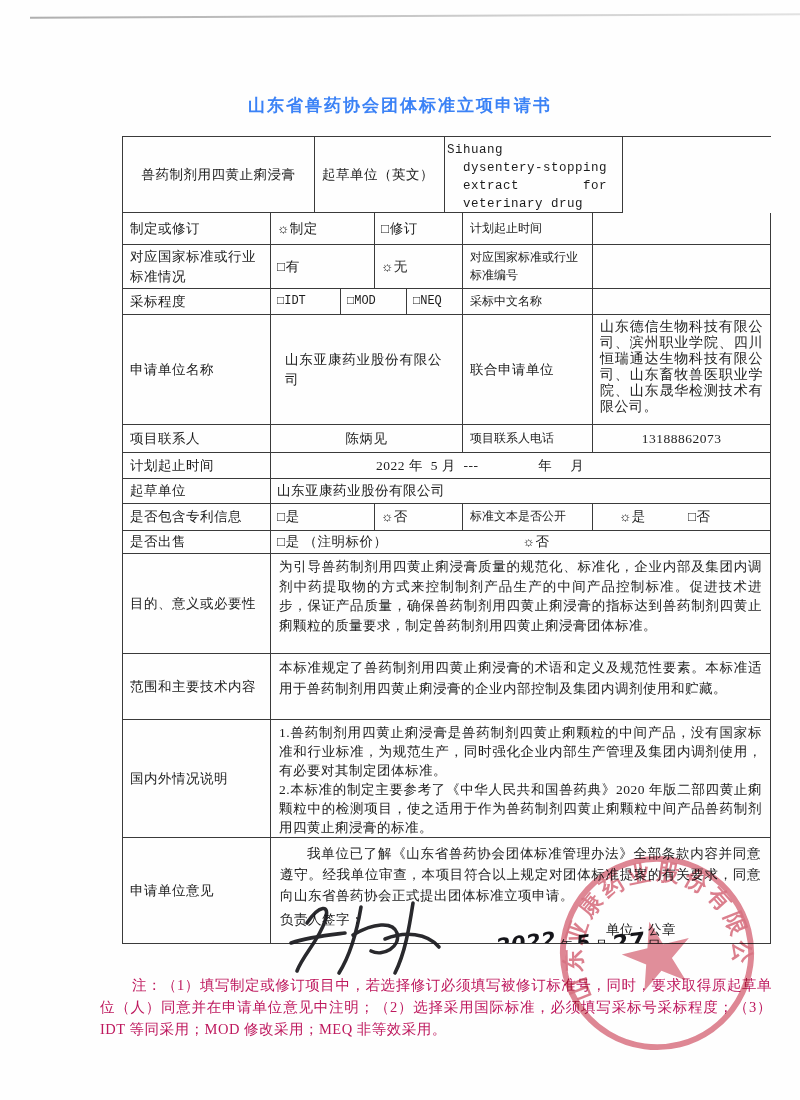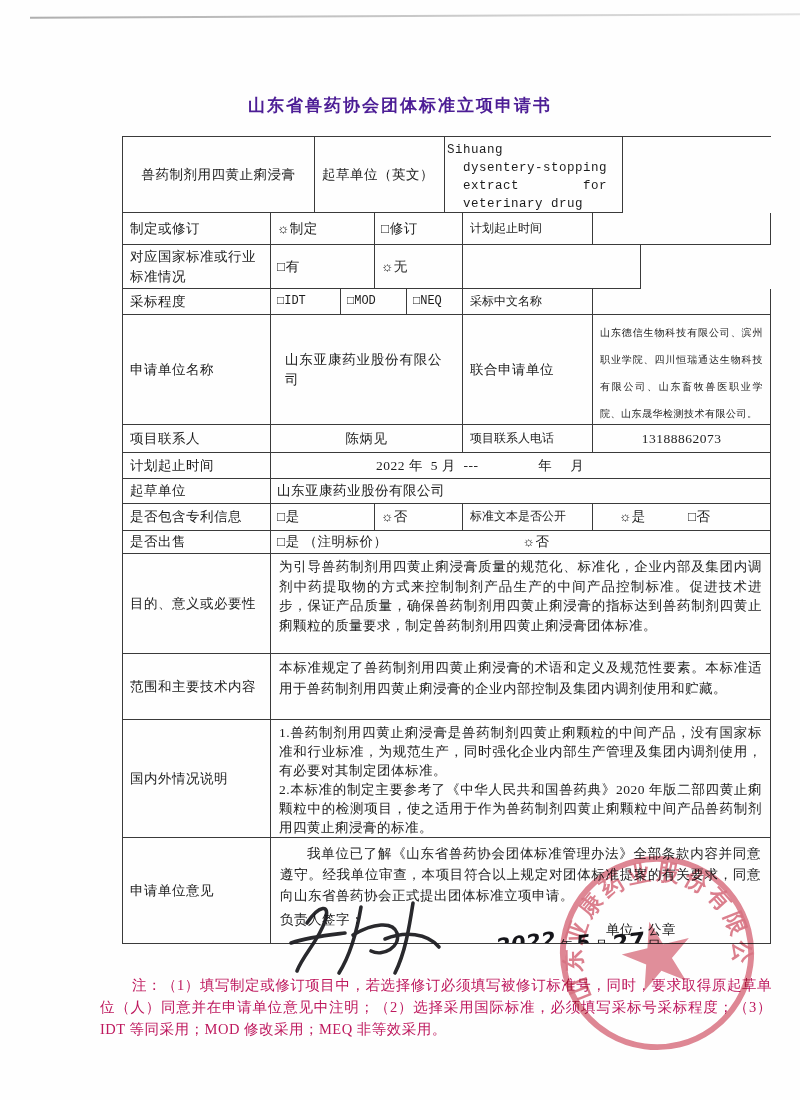--- a/index.html
+++ b/index.html
@@ -8,21 +8,21 @@
     margin:0 auto;overflow:hidden;
     font-family:"Liberation Serif","DejaVu Serif",serif;color:#1c1c1c;
   }
   .artifact-line{
     position:absolute;top:15px;left:30px;width:770px;height:2px;
     background:linear-gradient(to right,rgba(110,110,110,.55),rgba(160,160,160,.3));
     transform:rotate(-0.25deg);
   }
   .doc-title{
     position:absolute;top:94px;left:0;width:100%;text-align:center;
-    font-size:17px;font-weight:bold;letter-spacing:2px;color:#4c1d95;
+    font-size:17px;font-weight:bold;letter-spacing:2px;color:#3b82f6;
   }
   .tbl{
     position:absolute;left:122px;top:136px;width:648px;
     border-top:1px solid #3a3a3a;border-left:1px solid #3a3a3a;
     font-size:13.5px;
   }
   .tr{display:flex;}
   .td{
     box-sizing:border-box;border-right:1px solid #3a3a3a;border-bottom:1px solid #3a3a3a;
     padding:2px 6px;display:flex;align-items:center;overflow:hidden;
@@ -34,21 +34,21 @@
   .lab{padding-left:7px;}
   .center{justify-content:center;}
   .blk{display:block;align-items:flex-start;}
   .para{
     display:block;padding:3px 8px;text-align:justify;line-height:19.5px;font-size:13.5px;
   }
   .small{font-size:12px;letter-spacing:0;}
   .mono{font-family:"Liberation Mono","DejaVu Sans Mono",monospace;}
   .pre{white-space:pre;}
   .en-name{font-size:12.5px;line-height:18px;padding:4px 2px;align-items:flex-start;}
-  .joint{font-size:10px;line-height:27px;padding:4px 7px;}
+  .joint{font-size:14px;line-height:16px;padding:4px 7px;}
   .wrap2{padding:0 14px;letter-spacing:.8px;}
   .sched{padding-left:105px;}
   .gap-lg{margin-left:135px;}
   .opt-pair{padding-left:26px;gap:42px;}
   .opinion-cell{position:relative;display:block;padding:5px 9px;}
   .opinion-text{text-indent:2em;text-align:justify;line-height:21px;font-size:13.5px;}
   .sign-label{position:absolute;left:9px;top:72px;font-size:13.5px;}
   .seal-label{position:absolute;left:335px;top:82px;font-size:13.5px;}
   .date-line{position:absolute;left:222px;top:88px;font-size:13.5px;white-space:pre;}
   .hand{
@@ -96,20 +96,21 @@
       <div class="td c3 lab small">计划起止时间</div>
       <div class="td c4">
           <span class="empty"></span>
         </div>
     </div>
 
     <div class="tr" style="height:44px">
       <div class="td c1 lab">对应国家标准或行业标准情况</div>
       <div class="td c2a">□有</div>
       <div class="td c2b">☼无</div>
+      <div class="td c3 lab small">对应国家标准或行业标准编号</div>
       <div class="td c4">
           <span class="empty"></span>
         </div>
     </div>
 
     <div class="tr" style="height:26px">
       <div class="td c1 lab">采标程度</div>
       <div class="td ci mono small">□IDT</div>
       <div class="td cm mono small">□MOD</div>
       <div class="td cn mono small">□NEQ</div>

